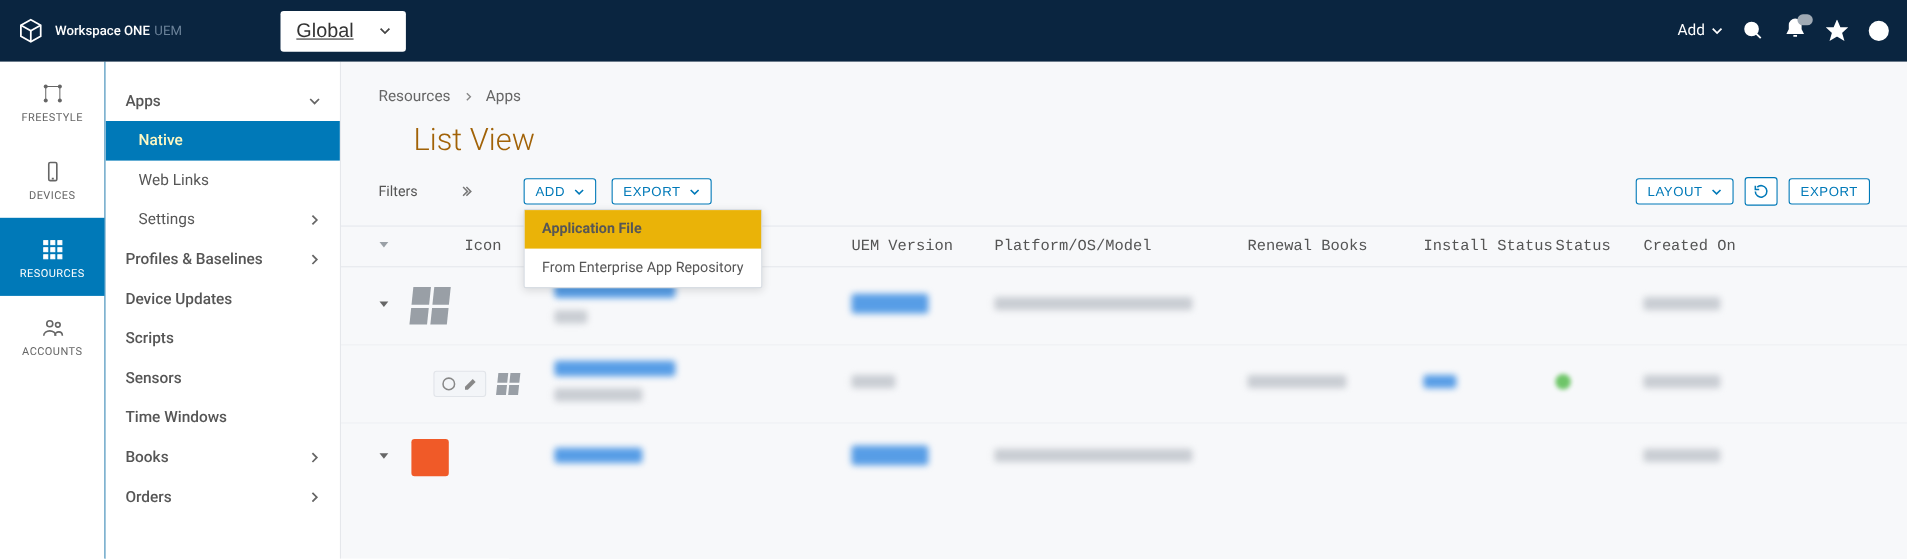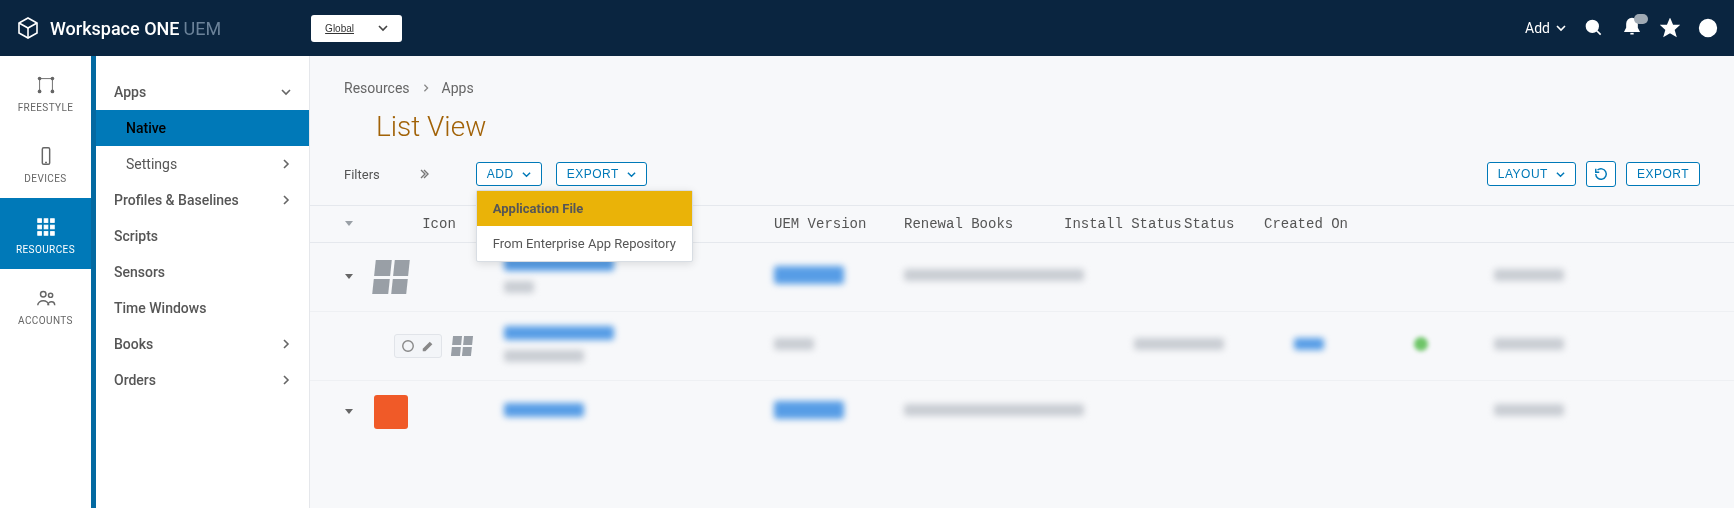--- a/index.html
+++ b/index.html
@@ -10,51 +10,51 @@
       background: #0a2540;
       color: #fff;
       height: 56px;
       display: flex;
       align-items: center;
       padding: 0 16px;
       position: relative;
     }
     .logo-block { display: flex; align-items: center; gap: 10px; }
     .logo-icon { width: 24px; height: 24px; }
-    .brand { font-size: 18px; font-weight: 500; }
+    .brand { font-size: 12px; font-weight: 500; }
     .brand .uem { color: #6b8299; margin-left: 4px; font-weight: 400; }
     .org-switch {
       margin-left: 90px;
       background: #fff;
       color: #333;
       border: none;
       border-radius: 3px;
       padding: 8px 14px;
       display: flex;
       align-items: center;
       gap: 24px;
       cursor: pointer;
-      font-size: 10px;
+      font-size: 18px;
       text-decoration: underline;
     }
     .org-switch svg { width: 10px; height: 10px; }
     .header-right { margin-left: auto; display: flex; align-items: center; gap: 18px; }
     .add-menu { display: flex; align-items: center; gap: 6px; cursor: pointer; color: #fff; font-size: 14px; }
     .header-icon { width: 20px; height: 20px; cursor: pointer; fill: #fff; stroke: #fff; }
     .notif-wrap { position: relative; }
     .notif-dot { position: absolute; top: -3px; right: -6px; width: 14px; height: 10px; border-radius: 5px; background: #a0aab4; }
 
     
     .layout { display: flex; height: calc(100vh - 56px); min-height: 452px; }
 
     
     .rail {
       width: 96px;
       background: #fff;
-      border-right: 5px solid #0369a1;
+      border-right: 1px solid #0369a1;
       display: flex;
       flex-direction: column;
     }
     .rail-item {
       display: flex;
       flex-direction: column;
       align-items: center;
       justify-content: center;
       padding: 18px 0 14px;
       cursor: pointer;
@@ -80,21 +80,21 @@
       align-items: center;
       padding: 10px 18px;
       cursor: pointer;
       color: #565656;
       font-size: 14px;
     }
     .submenu-title { font-weight: 500; justify-content: space-between; }
     .submenu-sub { padding-left: 30px; justify-content: space-between; }
     .submenu-sub.active {
       background: #0079b8;
-      color: #000000;
+      color: #fef9c3;
       font-weight: 500;
     }
     .chev { width: 10px; height: 10px; }
 
     
     .main { flex: 1; background: #f7f8fa; overflow: auto; }
     .breadcrumb { display: flex; align-items: center; gap: 12px; padding: 24px 34px 0; color: #666; font-size: 14px; }
     .breadcrumb svg { width: 8px; height: 8px; }
     .page-title { font-size: 28px; font-weight: 300; color: #a16207; padding: 14px 34px 0; margin-left: 32px; }
 
@@ -278,30 +278,36 @@
     <div class="submenu-title">
       <span>Apps</span>
       <svg class="chev" viewBox="0 0 10 10" fill="none" stroke="#666" stroke-width="1.6">
           <polyline points="1,3 5,7 9,3"></polyline>
         </svg>
     </div>
     <div class="submenu-sub active">
       <span>Native</span>
     </div>
     <div class="submenu-sub">
+      <span>Web Links</span>
+    </div>
+    <div class="submenu-sub">
       <span>Settings</span>
       <svg class="chev" viewBox="0 0 10 10" fill="none" stroke="#666" stroke-width="1.6">
           <polyline points="3,1 7,5 3,9"></polyline>
         </svg>
     </div>
     <div class="submenu-title">
       <span>Profiles &amp; Baselines</span>
       <svg class="chev" viewBox="0 0 10 10" fill="none" stroke="#666" stroke-width="1.6">
           <polyline points="3,1 7,5 3,9"></polyline>
         </svg>
+    </div>
+    <div class="submenu-title">
+      <span>Device Updates</span>
     </div>
     <div class="submenu-title">
       <span>Scripts</span>
     </div>
     <div class="submenu-title">
       <span>Sensors</span>
     </div>
     <div class="submenu-title">
       <span>Time Windows</span>
     </div>
@@ -381,20 +387,21 @@
     </div>
 
     <div class="table">
       <div class="thead">
         <div class="col-caret"><svg width="10" height="10" viewBox="0 0 10 10" fill="#9aa0a6">
               <polygon points="1,3 9,3 5,8"></polygon>
             </svg></div>
         <div class="col-icon">Icon</div>
         <div class="col-name"></div>
         <div class="col-ver">UEM Version</div>
+        <div class="col-plat">Platform/OS/Model</div>
         <div class="col-ren">Renewal Books</div>
         <div class="col-inst">Install Status</div>
         <div class="col-stat">Status</div>
         <div class="col-crt">Created On</div>
       </div>
 
       <div class="trow">
         <div class="col-caret"><svg class="caret-down" viewBox="0 0 10 10" fill="#666">
               <polygon points="1,3 9,3 5,8"></polygon>
             </svg></div>

